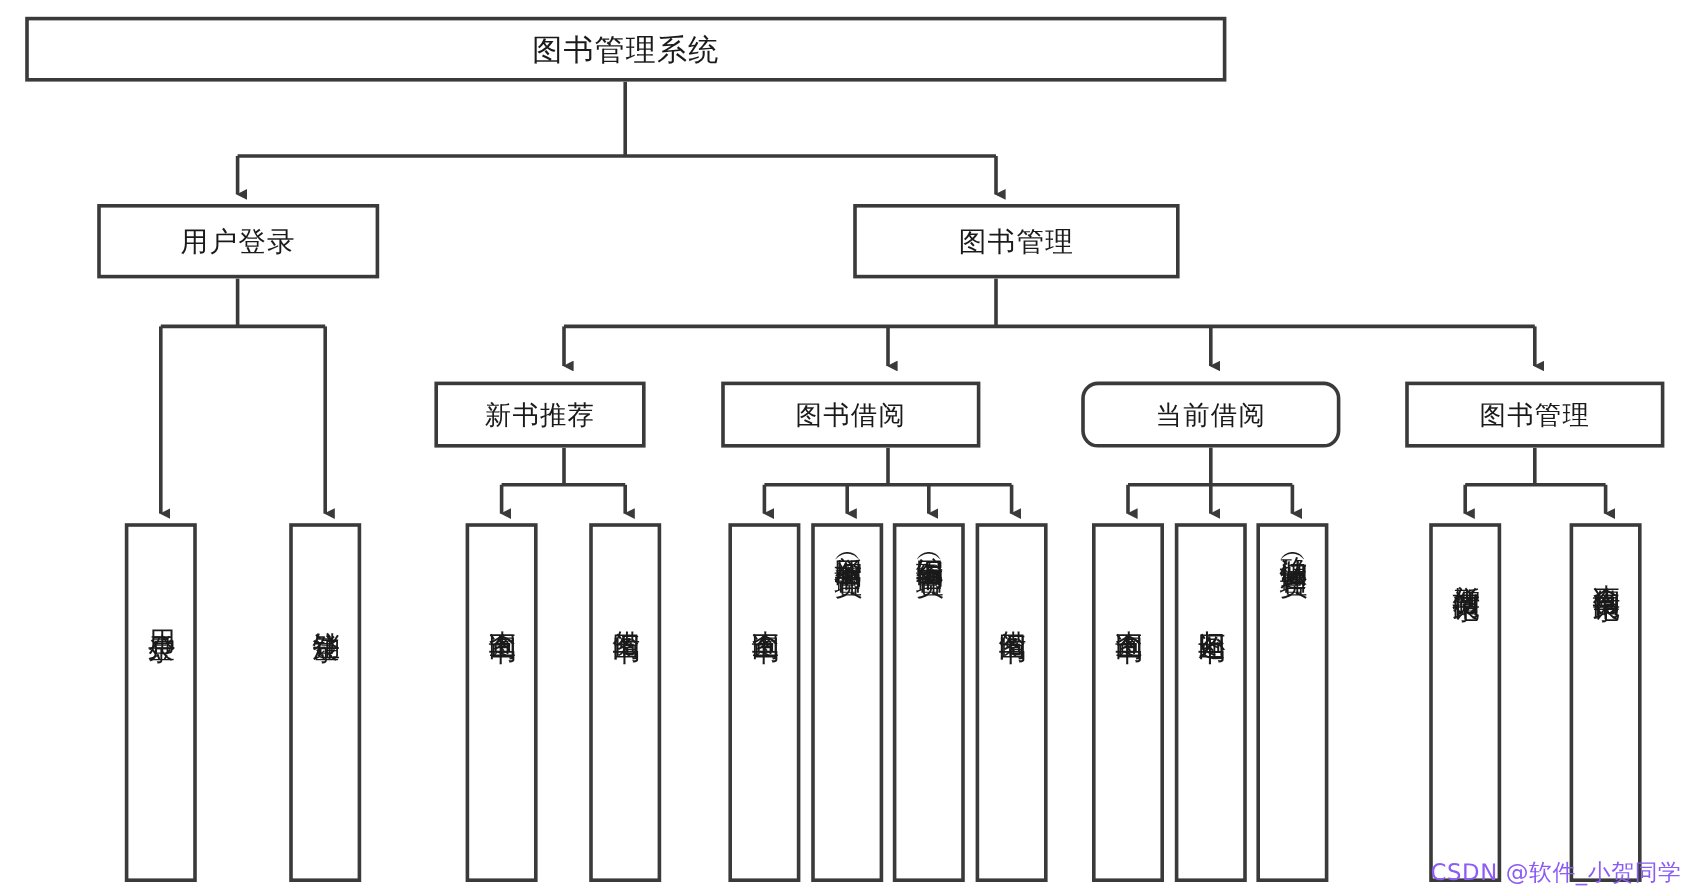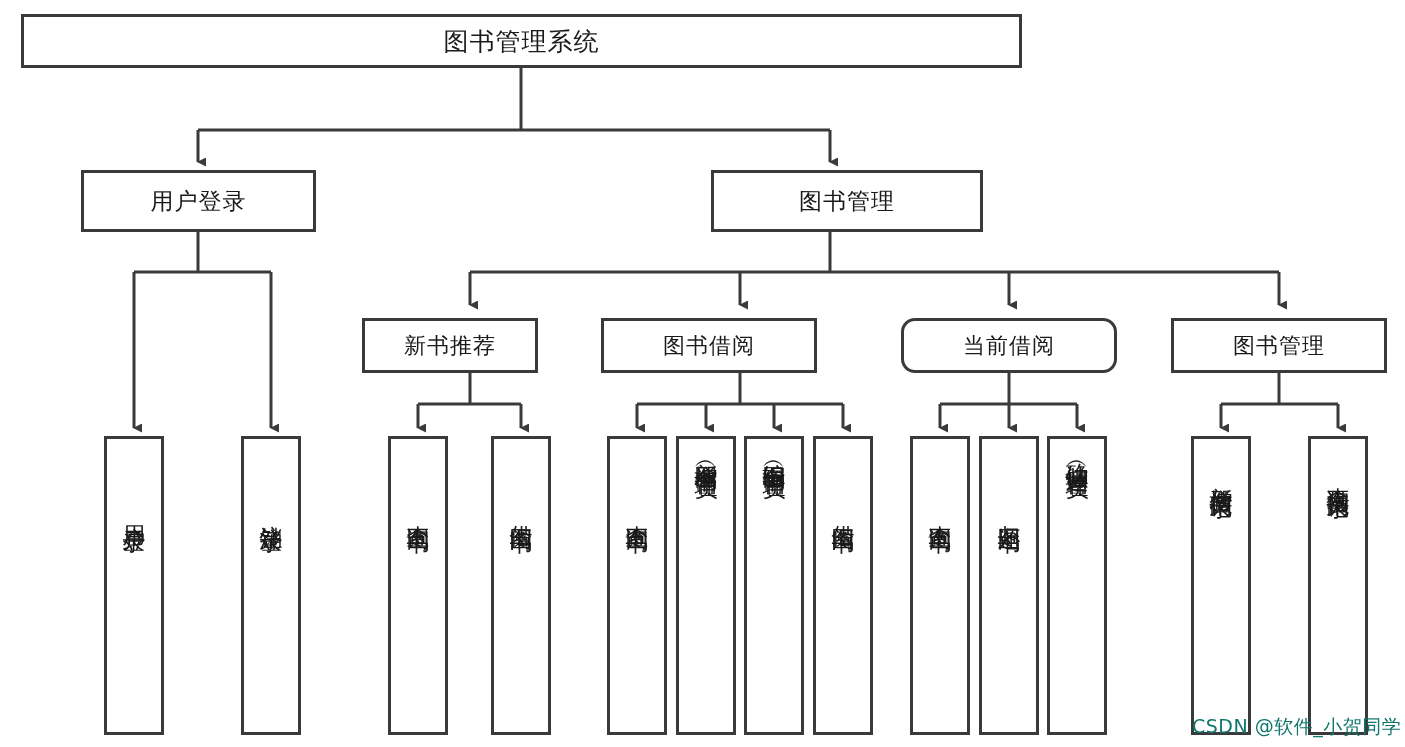--- a/index.html
+++ b/index.html
@@ -58,21 +58,21 @@
     text-orientation: upright;
     font-size: 23px;
     line-height: 1.25;
     letter-spacing: 2px;
     white-space: nowrap;
     color: #1a1a1a;
   }
   .watermark {
     position: absolute;
     font-size: 19px;
-    color: #0f766e;
+    color: #8b5cf6;
     white-space: nowrap;
     letter-spacing: 0.5px;
     font-family: "DejaVu Sans", "Liberation Sans", sans-serif;
   }
 </style>
 </head>
 <body>
 
 <div id="diagram-root">
 

